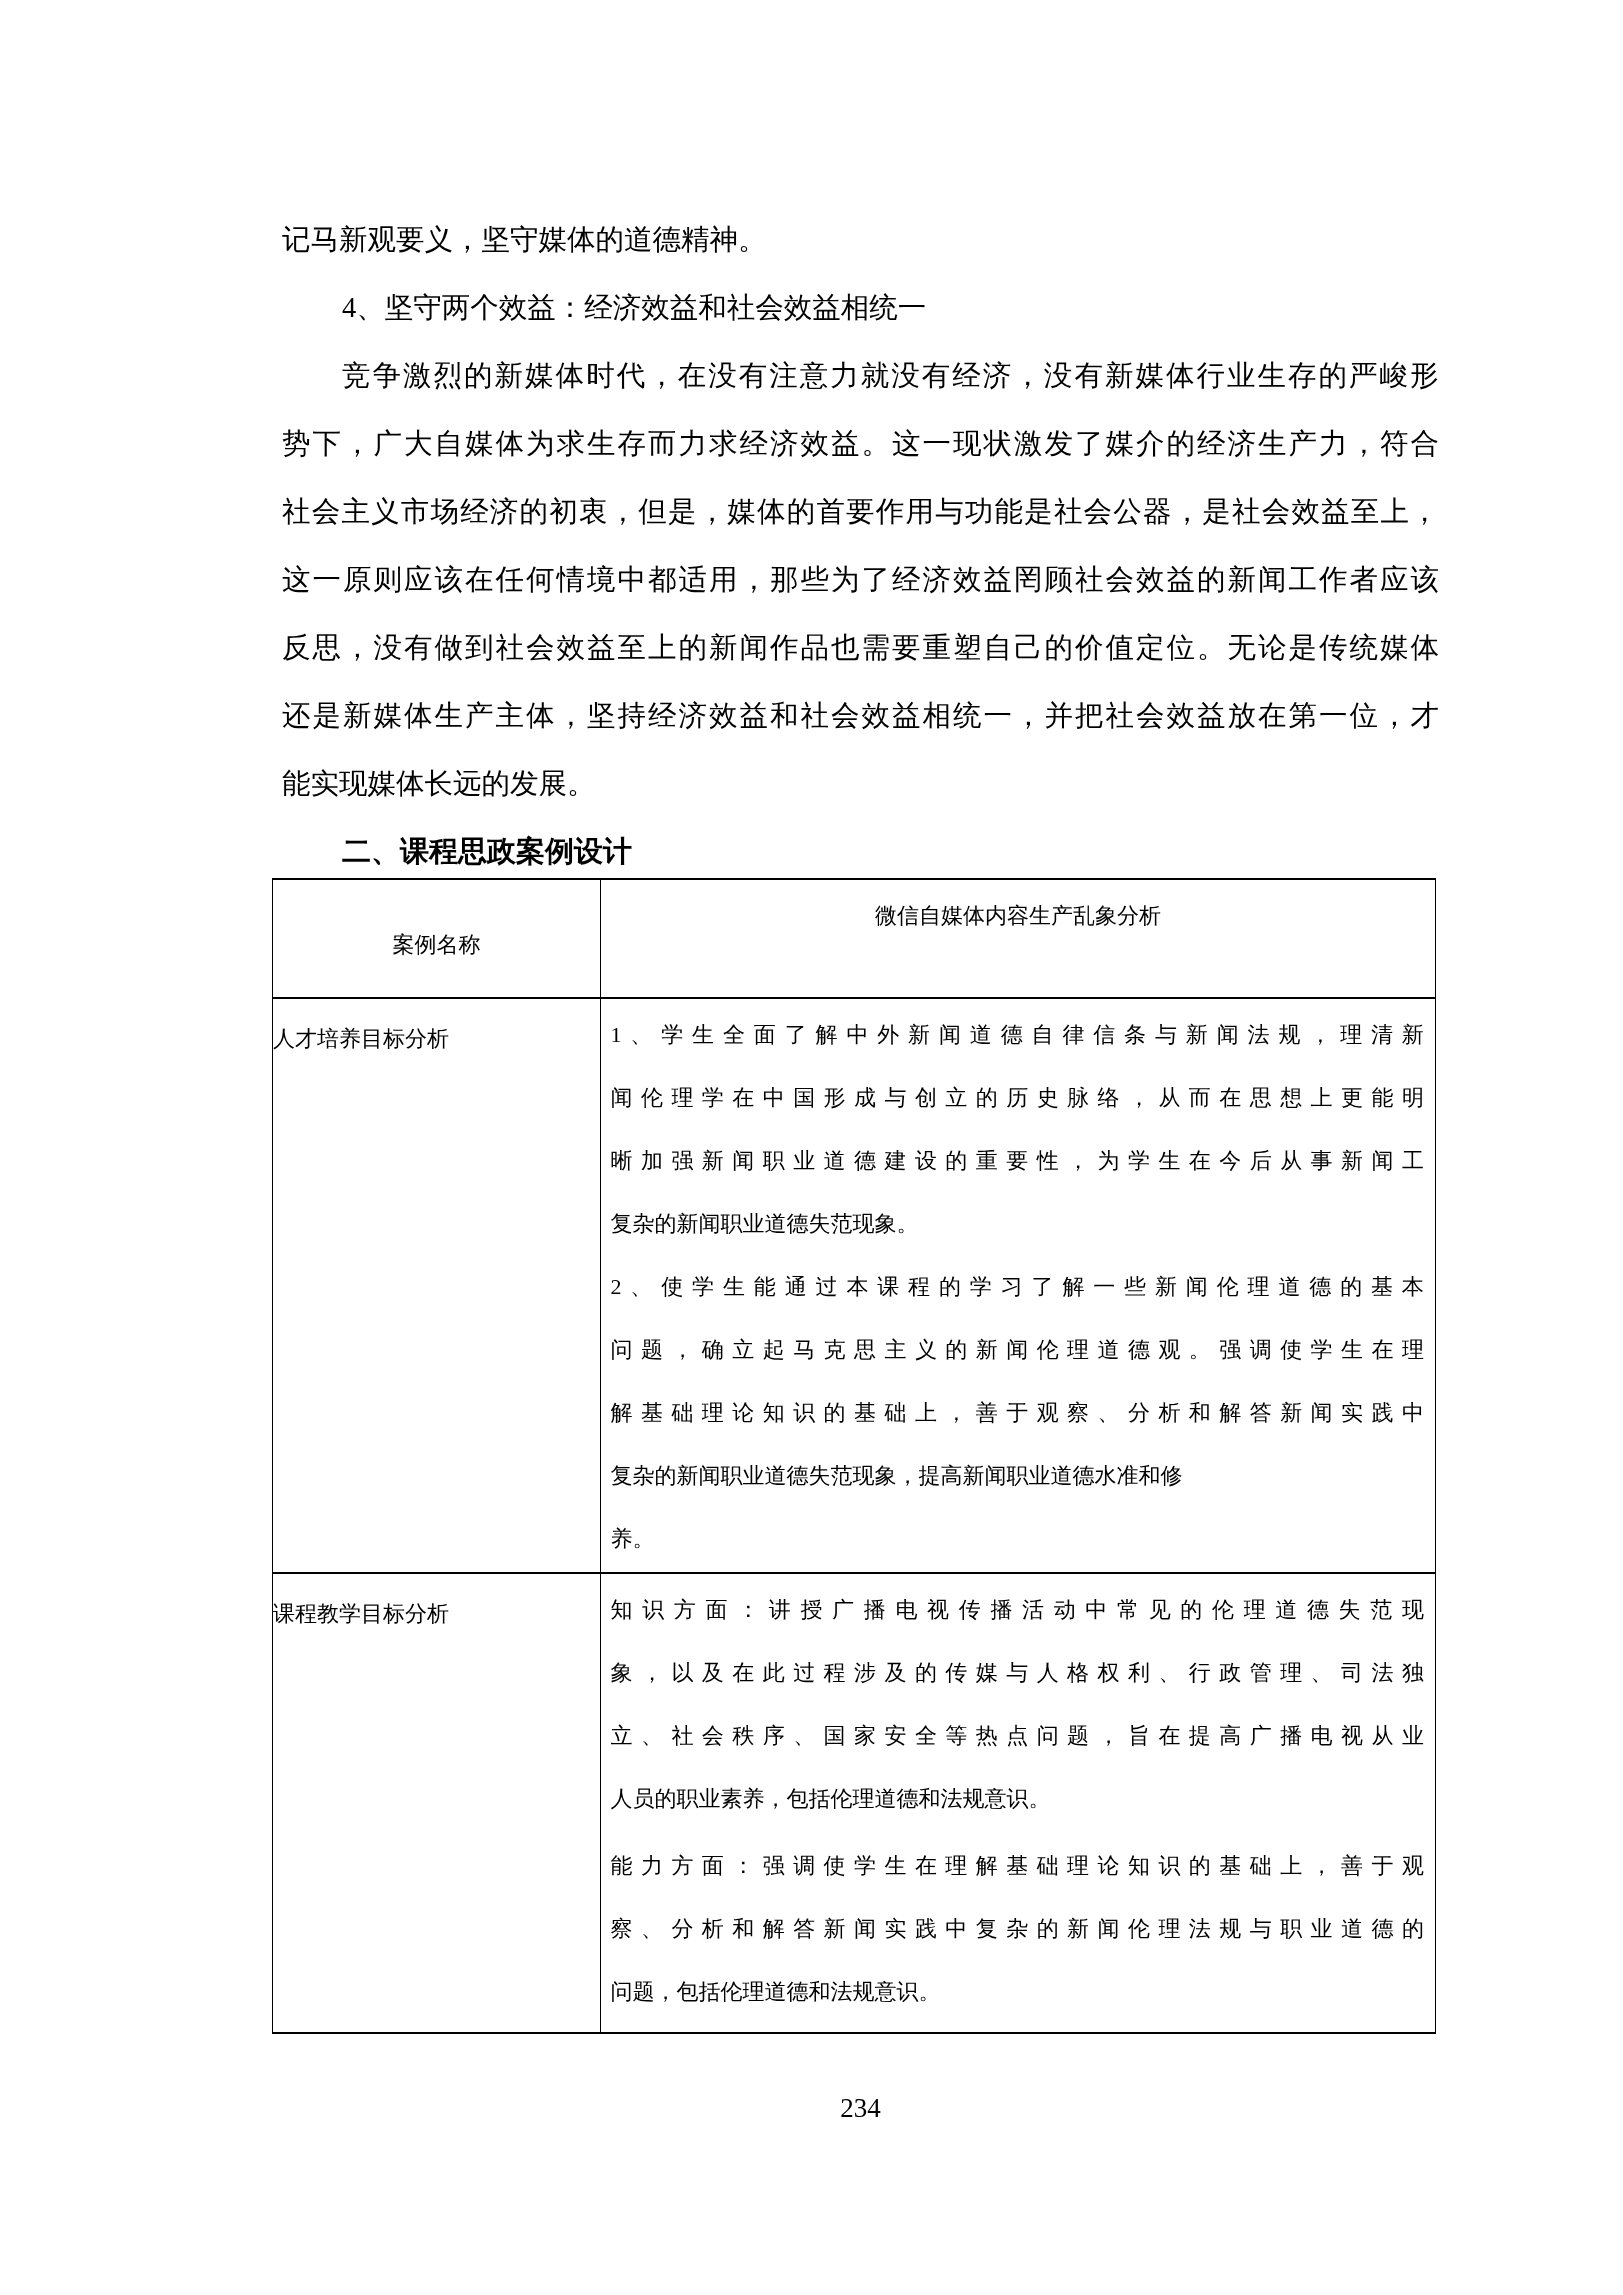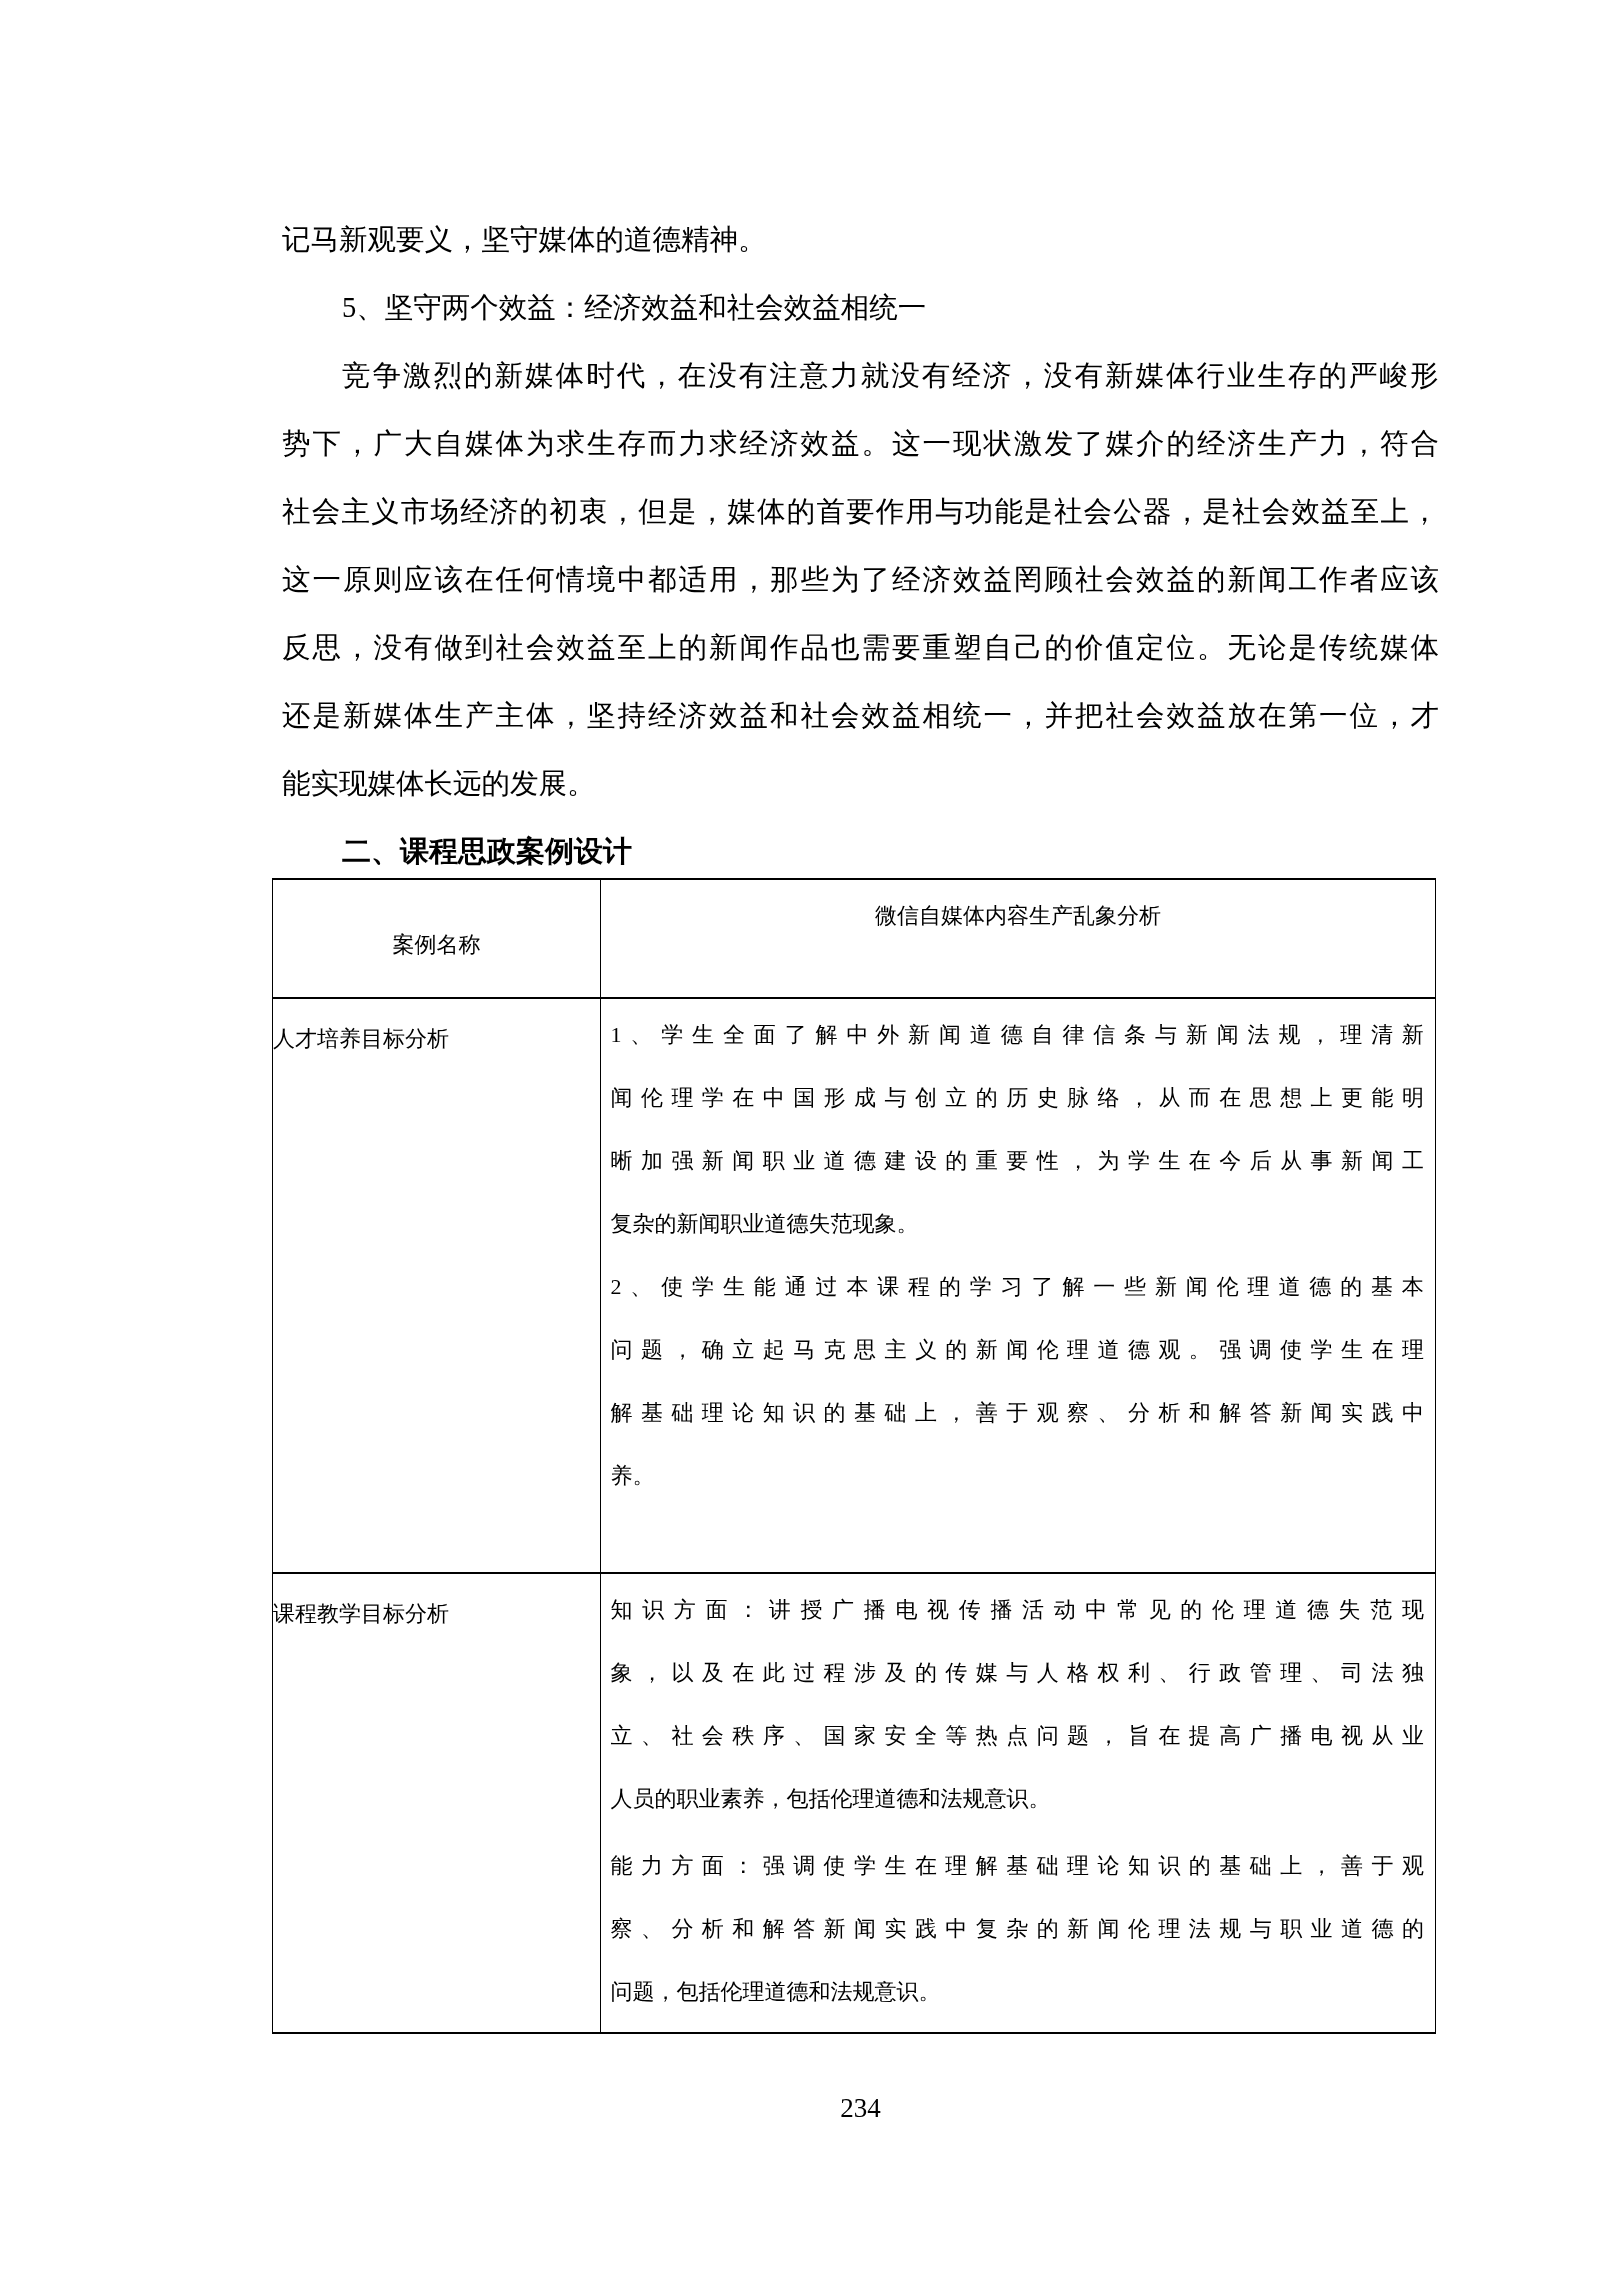--- a/index.html
+++ b/index.html
@@ -38,21 +38,21 @@
     line-height:63px;text-align:center;font-size:27px;
   }
 </style>
 </head>
 <body>
 
 <div class="page">
 
   <div class="body-text">
     <div class="bl">记马新观要义，坚守媒体的道德精神。</div>
-    <div class="bl ind">5、坚守两个效益：经济效益和社会效益相统一</div>
+    <div class="bl ind">4、坚守两个效益：经济效益和社会效益相统一</div>
     <div class="bl ind jline">
         <span>竞</span>
         <span>争</span>
         <span>激</span>
         <span>烈</span>
         <span>的</span>
         <span>新</span>
         <span>媒</span>
         <span>体</span>
         <span>时</span>
@@ -470,20 +470,21 @@
           <span>析</span>
           <span>和</span>
           <span>解</span>
           <span>答</span>
           <span>新</span>
           <span>闻</span>
           <span>实</span>
           <span>践</span>
           <span>中</span>
         </div>
+      <div class="tl">复杂的新闻职业道德失范现象，提高新闻职业道德水准和修</div>
       <div class="tl">养。</div>
     </div>
 
     <div class="cell rule-r row-label">
       <span class="lbl">课程教学目标分析</span>
     </div>
     <div class="cell cell-content">
       <div class="tl jline">
           <span>知</span>
           <span>识</span>

